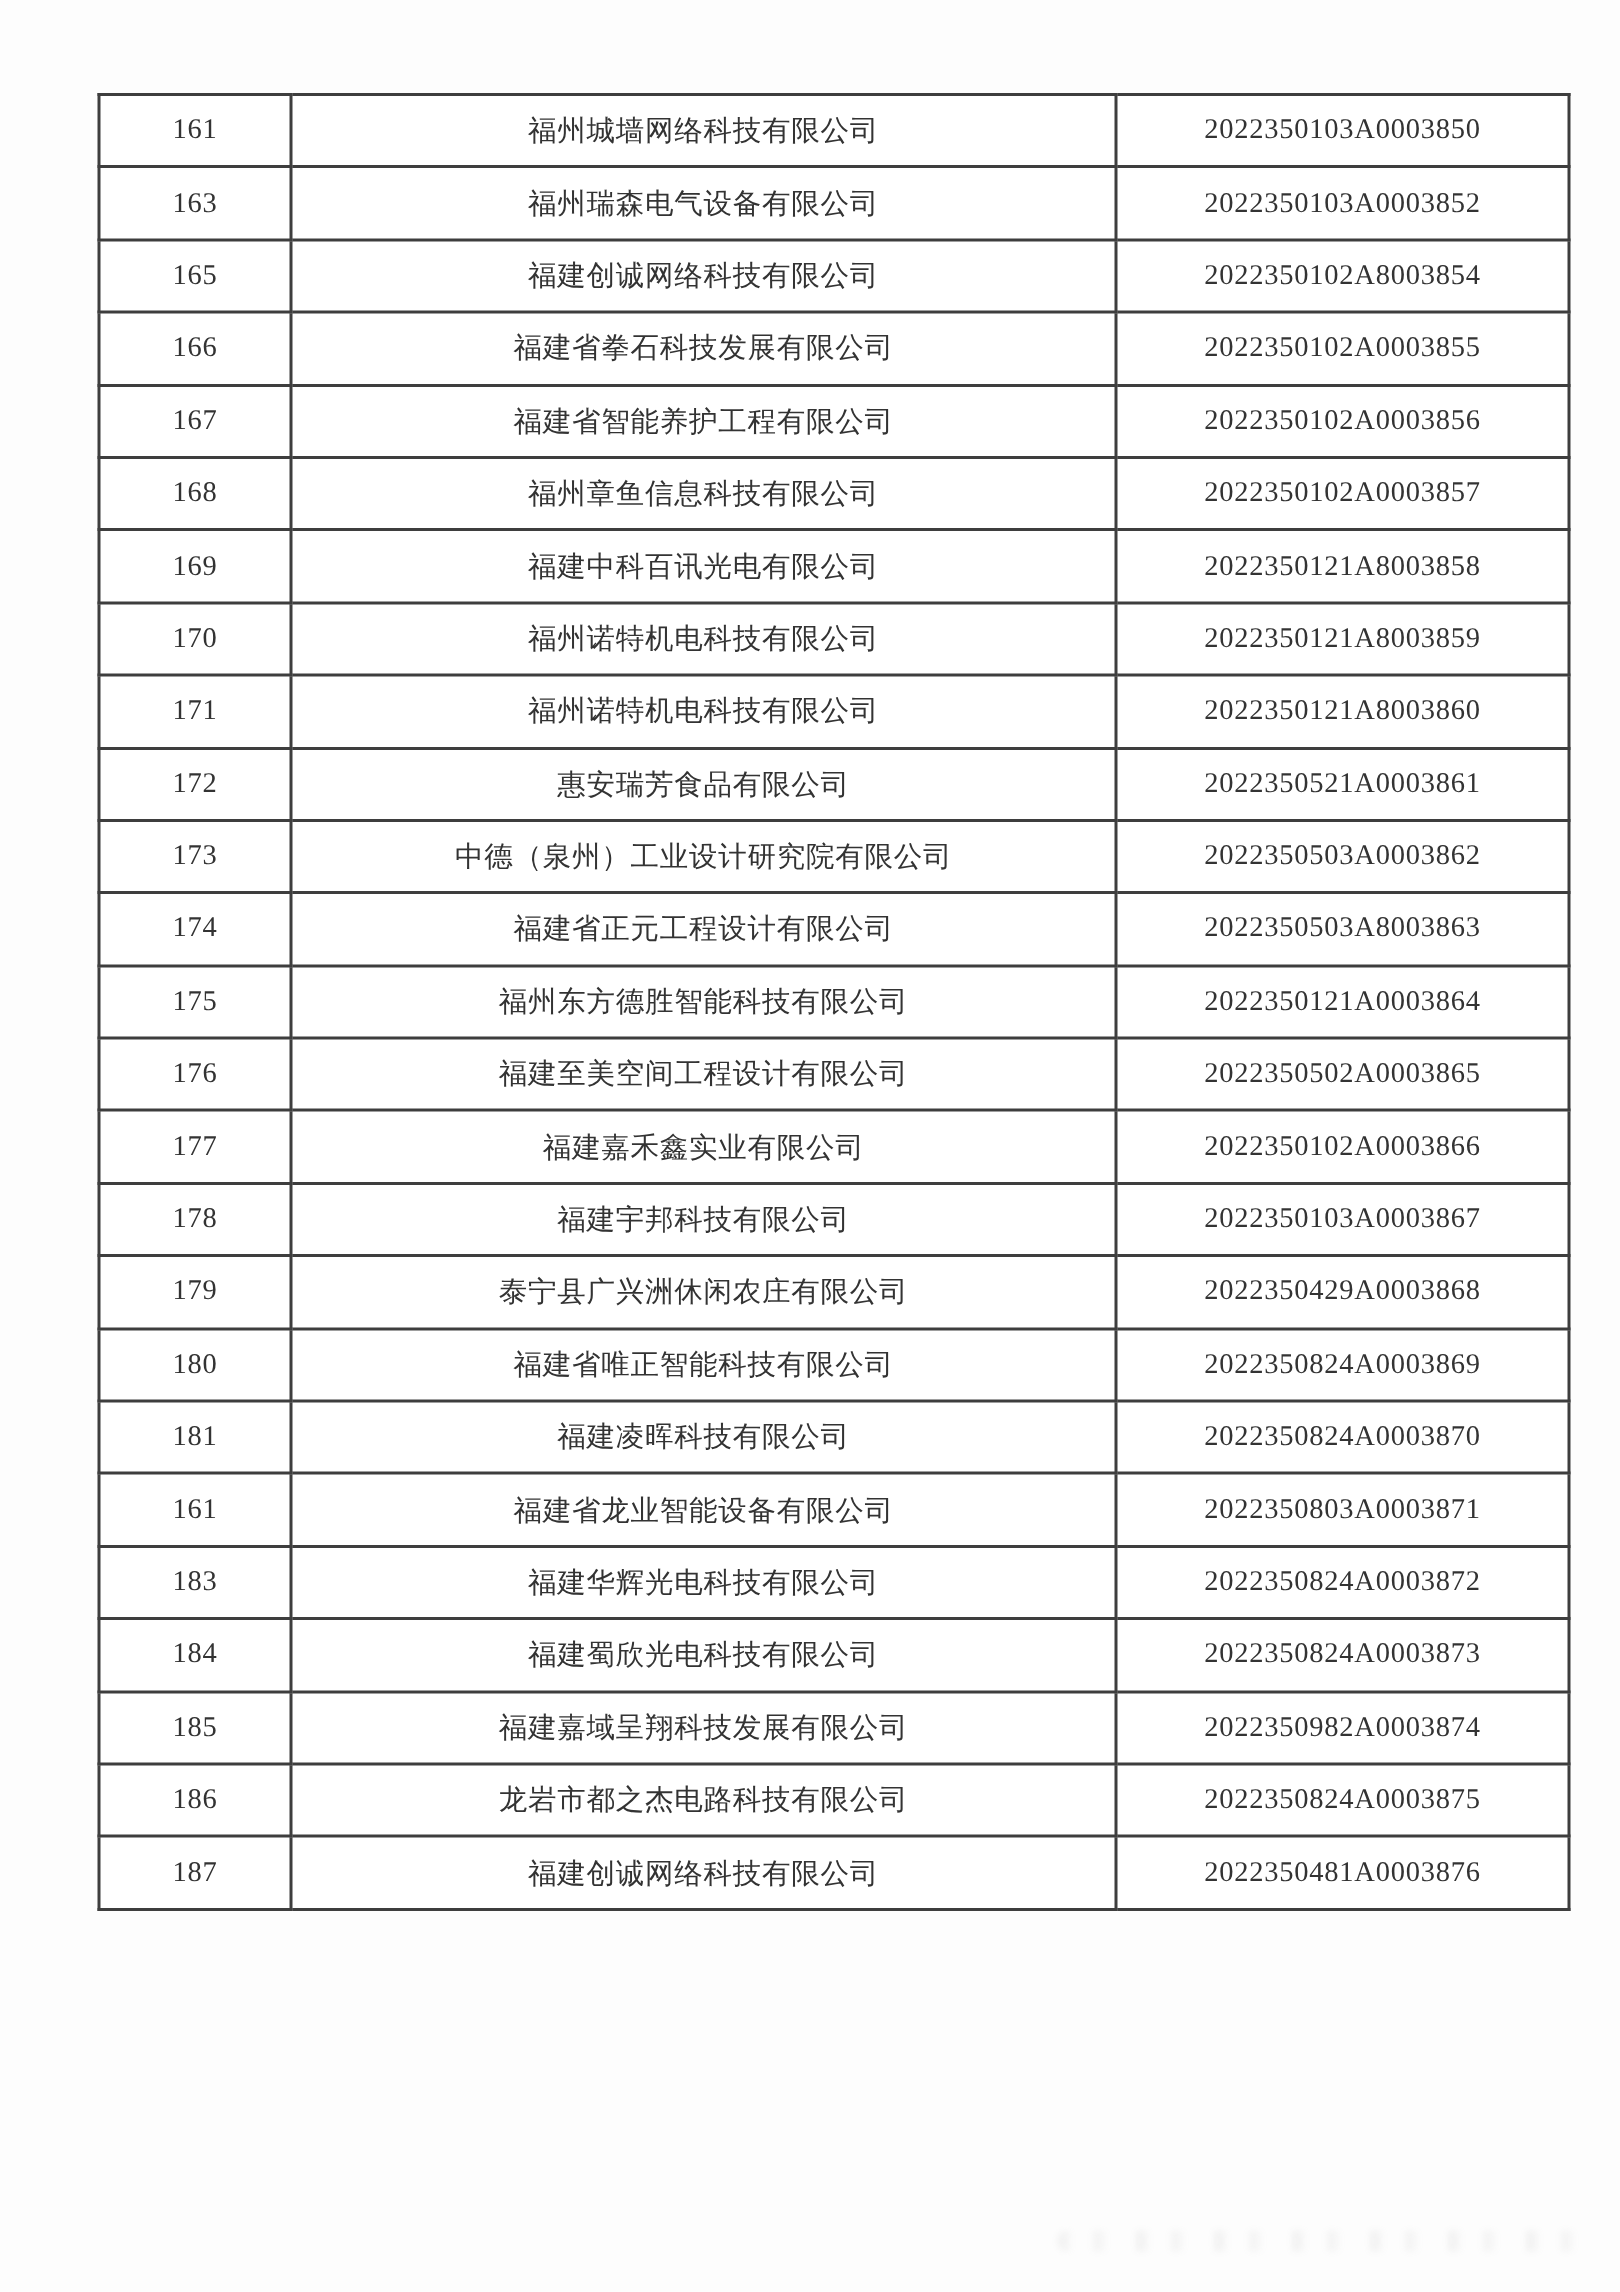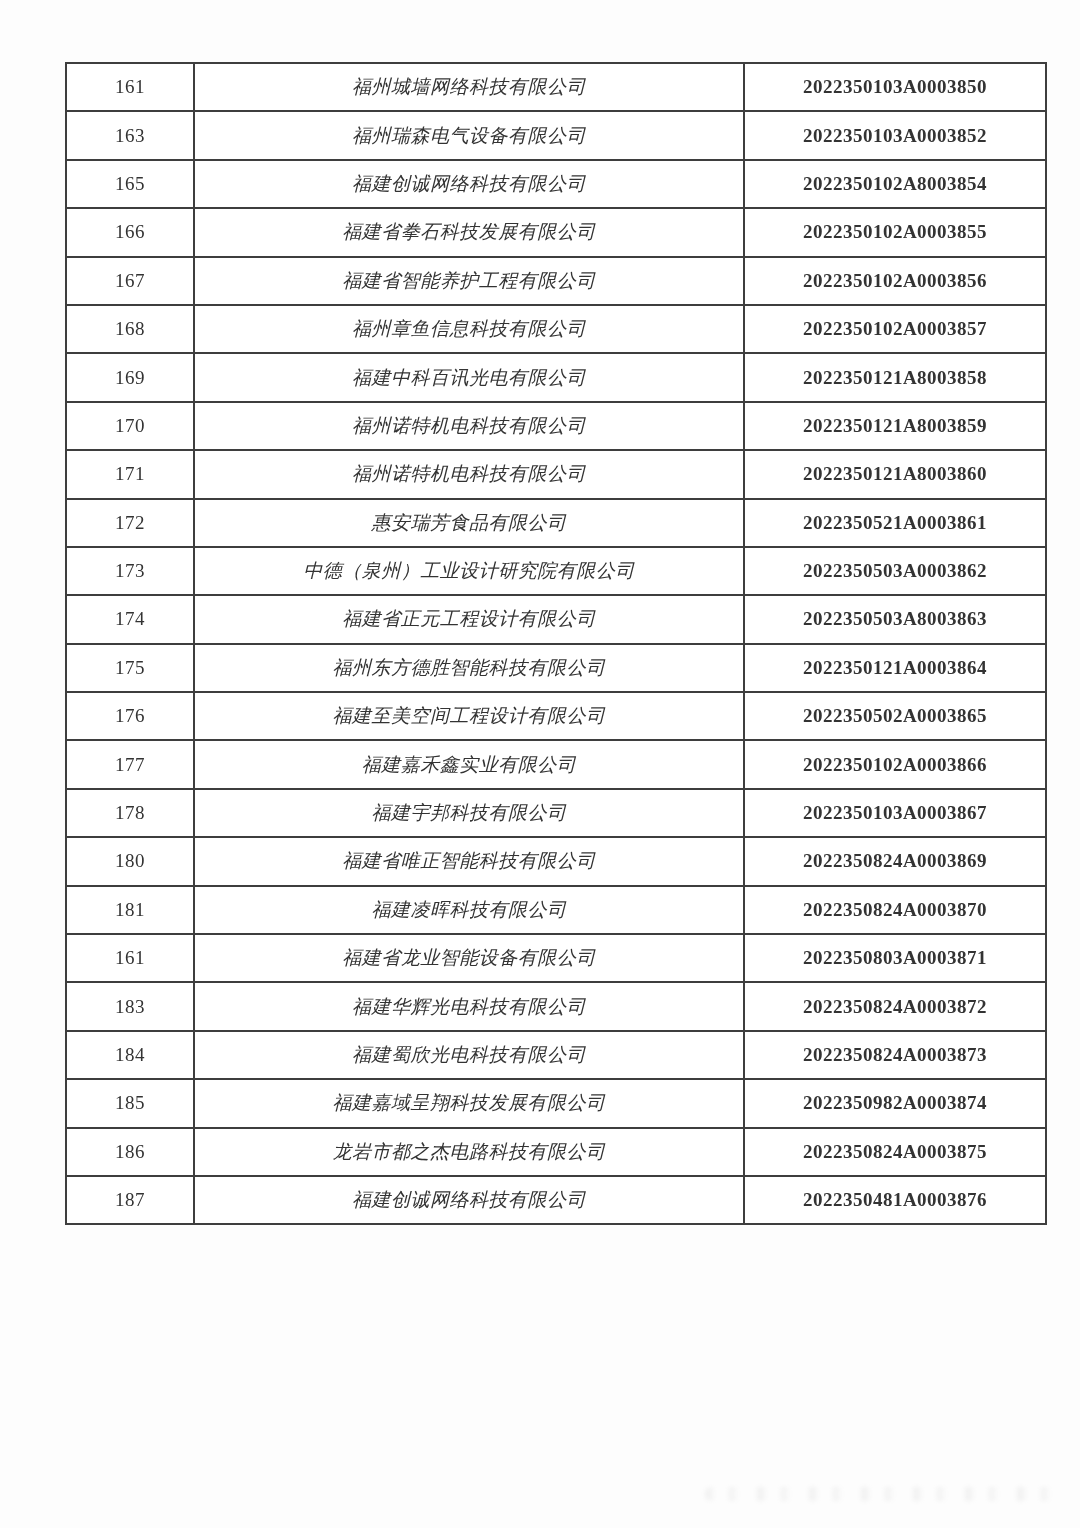--- a/index.html
+++ b/index.html
@@ -33,22 +33,22 @@
     text-align: center;
     vertical-align: middle;
     color: #333333;
     font-size: 19px;
     letter-spacing: 0.5px;
     padding: 0 4px;
     overflow: hidden;
     white-space: nowrap;
   }
   td.col-index  { width: 118px; }
-  td.col-name   { width: 540px; letter-spacing: 1px; font-style: italic; }
-  td.col-code   { width: 292px; font-size: 19px; font-weight: bold; }
+  td.col-name   { width: 540px; letter-spacing: 1px; }
+  td.col-code   { width: 292px; font-size: 19px; }
   
   .watermark-smudge {
     position: absolute;
     left: 705px;
     top: 1487px;
     width: 360px;
     height: 14px;
     opacity: 0.10;
     filter: blur(2px);
     background:
@@ -141,20 +141,25 @@
     <td class="col-index">177</td>
     <td class="col-name">福建嘉禾鑫实业有限公司</td>
     <td class="col-code">2022350102A0003866</td>
   </tr>
           <tr>
     <td class="col-index">178</td>
     <td class="col-name">福建宇邦科技有限公司</td>
     <td class="col-code">2022350103A0003867</td>
   </tr>
           <tr>
+    <td class="col-index">179</td>
+    <td class="col-name">泰宁县广兴洲休闲农庄有限公司</td>
+    <td class="col-code">2022350429A0003868</td>
+  </tr>
+          <tr>
     <td class="col-index">180</td>
     <td class="col-name">福建省唯正智能科技有限公司</td>
     <td class="col-code">2022350824A0003869</td>
   </tr>
           <tr>
     <td class="col-index">181</td>
     <td class="col-name">福建凌晖科技有限公司</td>
     <td class="col-code">2022350824A0003870</td>
   </tr>
           <tr>

